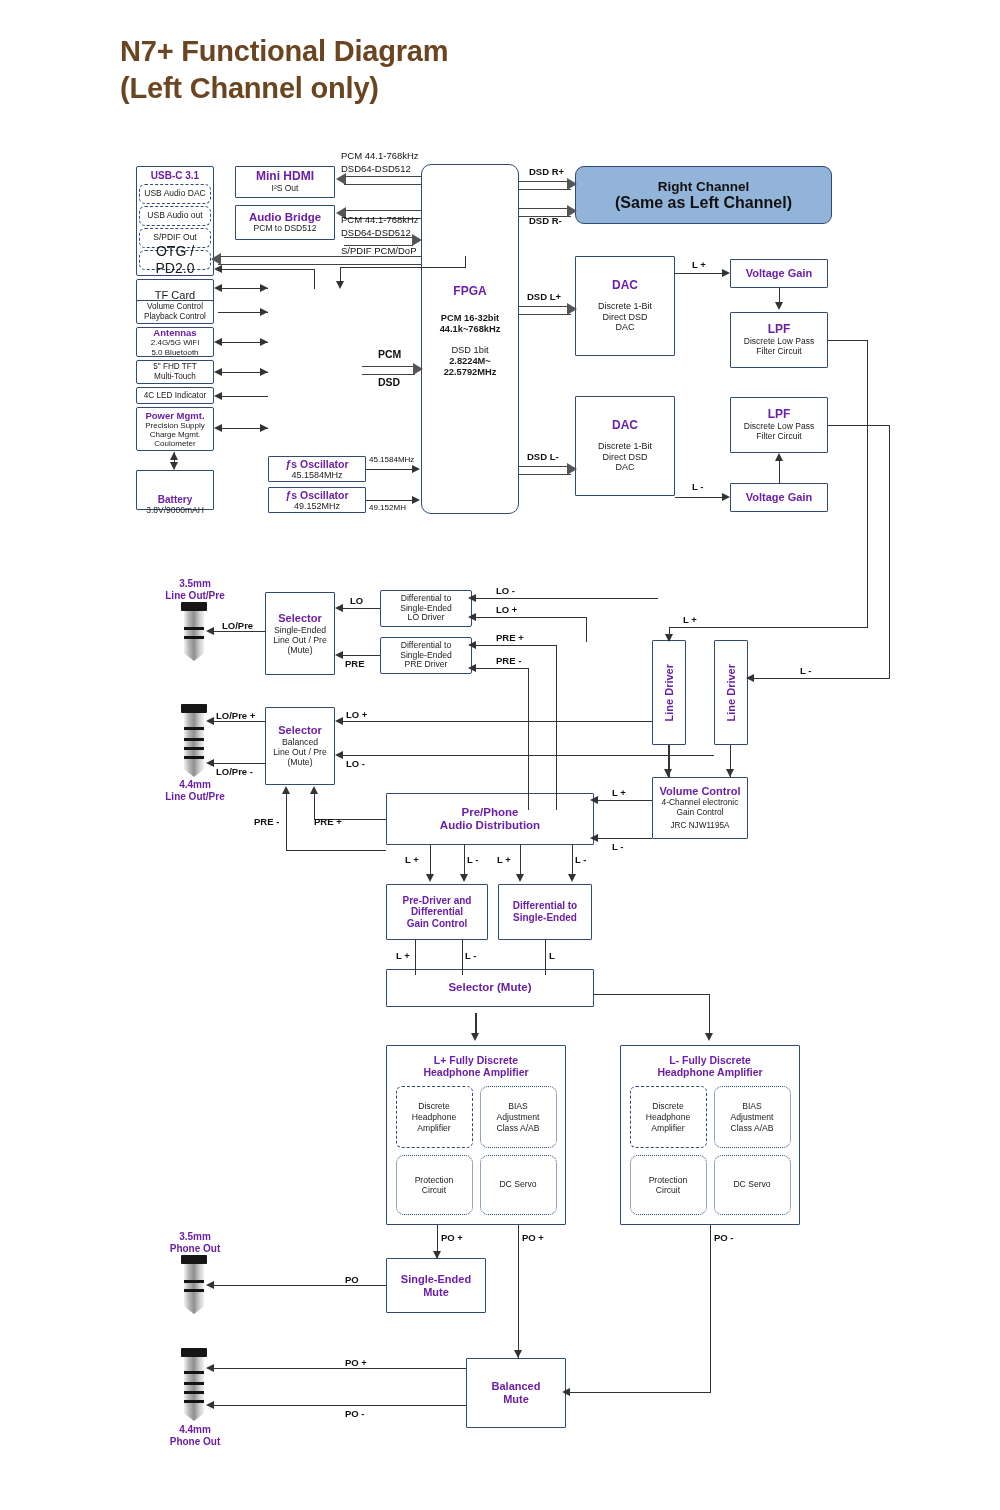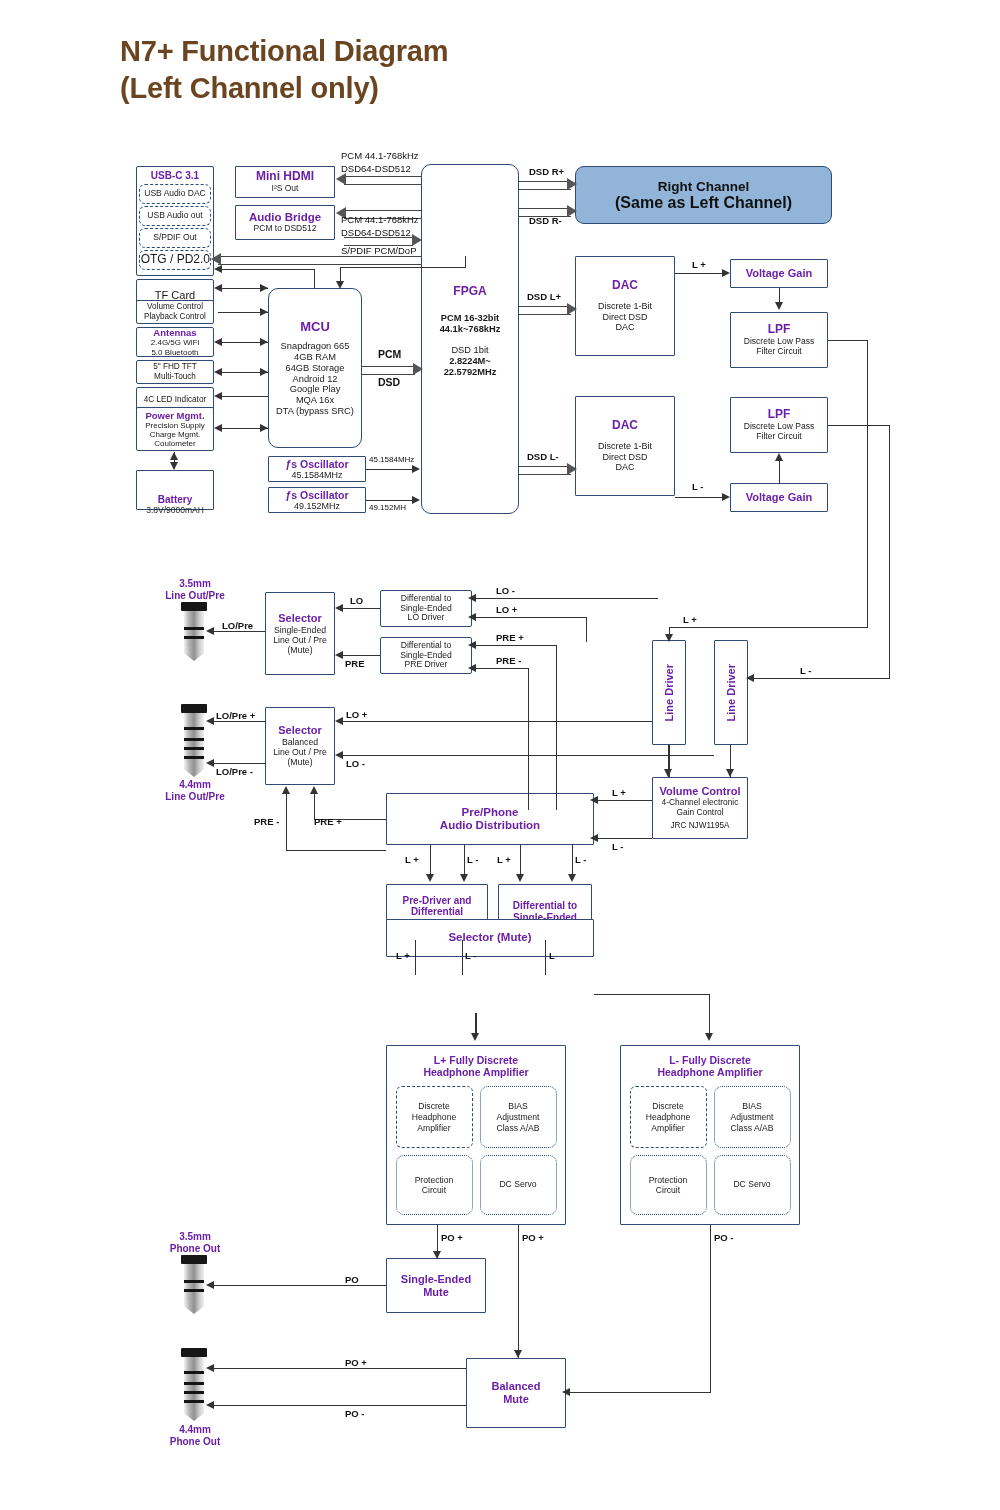--- a/index.html
+++ b/index.html
@@ -80,21 +80,21 @@
     <div class="hd" style="font-size:10px;margin-bottom:2px;">USB-C 3.1</div>
     <div class="dash" style="width:70px;height:18px;display:flex;align-items:center;justify-content:center;font-size:8.5px;margin-bottom:2px;">
       <span>USB Audio DAC</span>
       </div>
     <div class="dash" style="width:70px;height:18px;display:flex;align-items:center;justify-content:center;font-size:8.5px;margin-bottom:2px;">
       <span>USB Audio out</span>
       </div>
     <div class="dash" style="width:70px;height:18px;display:flex;align-items:center;justify-content:center;font-size:8.5px;margin-bottom:2px;">
       <span>S/PDIF Out</span>
       </div>
-    <div class="dash" style="width:70px;height:18px;display:flex;align-items:center;justify-content:flex-end;font-size:12px;">
+    <div class="dash" style="width:70px;height:18px;display:flex;align-items:center;justify-content:flex-start;font-size:14px;">
       <span>OTG / PD2.0</span>
       </div>
   </div>
 
   <div class="blk sq" style="left:136px;top:279px;width:78px;height:32px;font-size:11px;">
     <span>TF Card</span>
   </div>
 
   <div class="blk sq" style="left:136px;top:300px;width:78px;height:24px;font-size:8.2px;">
     <span>Volume Control</span>
@@ -105,21 +105,21 @@
     <span class="hd" style="font-size:9.5px;">Antennas</span>
     <span style="font-size:8px;">2.4G/5G WiFi</span>
     <span style="font-size:8px;">5.0 Bluetooth</span>
   </div>
 
   <div class="blk sq" style="left:136px;top:360px;width:78px;height:24px;font-size:8.2px;">
     <span>5" FHD TFT</span>
     <span>Multi-Touch</span>
   </div>
 
-  <div class="blk sq" style="left:136px;top:387px;width:78px;height:26px;font-size:8.2px;">
+  <div class="blk sq" style="left:136px;top:387px;width:78px;height:17px;font-size:8.2px;">
     <span>4C LED Indicator</span>
   </div>
 
   <div class="blk sq" style="left:136px;top:407px;width:78px;height:44px;">
     <span class="hd" style="font-size:9.5px;">Power Mgmt.</span>
     <span style="font-size:8px;">Precision Supply</span>
     <span style="font-size:8px;">Charge Mgmt.</span>
     <span style="font-size:8px;">Coulometer</span>
   </div>
 
@@ -135,30 +135,20 @@
   <div class="blk" style="left:235px;top:166px;width:100px;height:32px;">
     <span class="hd" style="font-size:12px;">Mini HDMI</span>
     <span style="font-size:8.5px;">I²S Out</span>
   </div>
 
   <div class="blk" style="left:235px;top:205px;width:100px;height:35px;">
     <span class="hd" style="font-size:11.5px;">Audio Bridge</span>
     <span style="font-size:8.5px;">PCM to DSD512</span>
   </div>
 
-  <div class="blk soft" style="left:268px;top:288px;width:94px;height:160px;">
-    <span class="hd" style="font-size:13px;margin-bottom:7px;">MCU</span>
-    <span style="font-size:9.3px;">Snapdragon 665</span>
-    <span style="font-size:9.3px;">4GB RAM</span>
-    <span style="font-size:9.3px;">64GB Storage</span>
-    <span style="font-size:9.3px;">Android 12</span>
-    <span style="font-size:9.3px;">Google Play</span>
-    <span style="font-size:9.3px;">MQA 16x</span>
-    <span style="font-size:9.3px;">DTA (bypass SRC)</span>
-  </div>
 
   <div class="blk" style="left:268px;top:456px;width:98px;height:26px;">
     <span class="hd" style="font-size:10.5px;">ƒs Oscillator</span>
     <span style="font-size:9px;">45.1584MHz</span>
   </div>
   <div class="blk" style="left:268px;top:487px;width:98px;height:26px;">
     <span class="hd" style="font-size:10.5px;">ƒs Oscillator</span>
     <span style="font-size:9px;">49.152MHz</span>
   </div>
 
@@ -256,21 +246,21 @@
   <div class="blk" style="left:386px;top:884px;width:102px;height:56px;">
     <span class="hd" style="font-size:10px;">Pre-Driver and</span>
     <span class="hd" style="font-size:10px;">Differential</span>
     <span class="hd" style="font-size:10px;">Gain Control</span>
   </div>
   <div class="blk" style="left:498px;top:884px;width:94px;height:56px;">
     <span class="hd" style="font-size:10px;">Differential to</span>
     <span class="hd" style="font-size:10px;">Single-Ended</span>
   </div>
 
-  <div class="blk" style="left:386px;top:919px;width:208px;height:38px;">
+  <div class="blk" style="left:386px;top:969px;width:208px;height:38px;">
     <span class="hd" style="font-size:11.5px;">Selector (Mute)</span>
   </div>
 
   <div class="blk" style="left:386px;top:1045px;width:180px;height:180px;justify-content:flex-start;padding-top:8px;">
     <span class="hd" style="font-size:10.5px;">L+ Fully Discrete</span>
     <span class="hd" style="font-size:10.5px;margin-bottom:8px;">Headphone Amplifier</span>
     <div style="display:flex;gap:7px;margin-bottom:7px;">
       <div class="dash" style="width:75px;height:60px;display:flex;flex-direction:column;align-items:center;justify-content:center;font-size:8.6px;line-height:1.25;">
         <span>Discrete</span>
         <span>Headphone</span>

